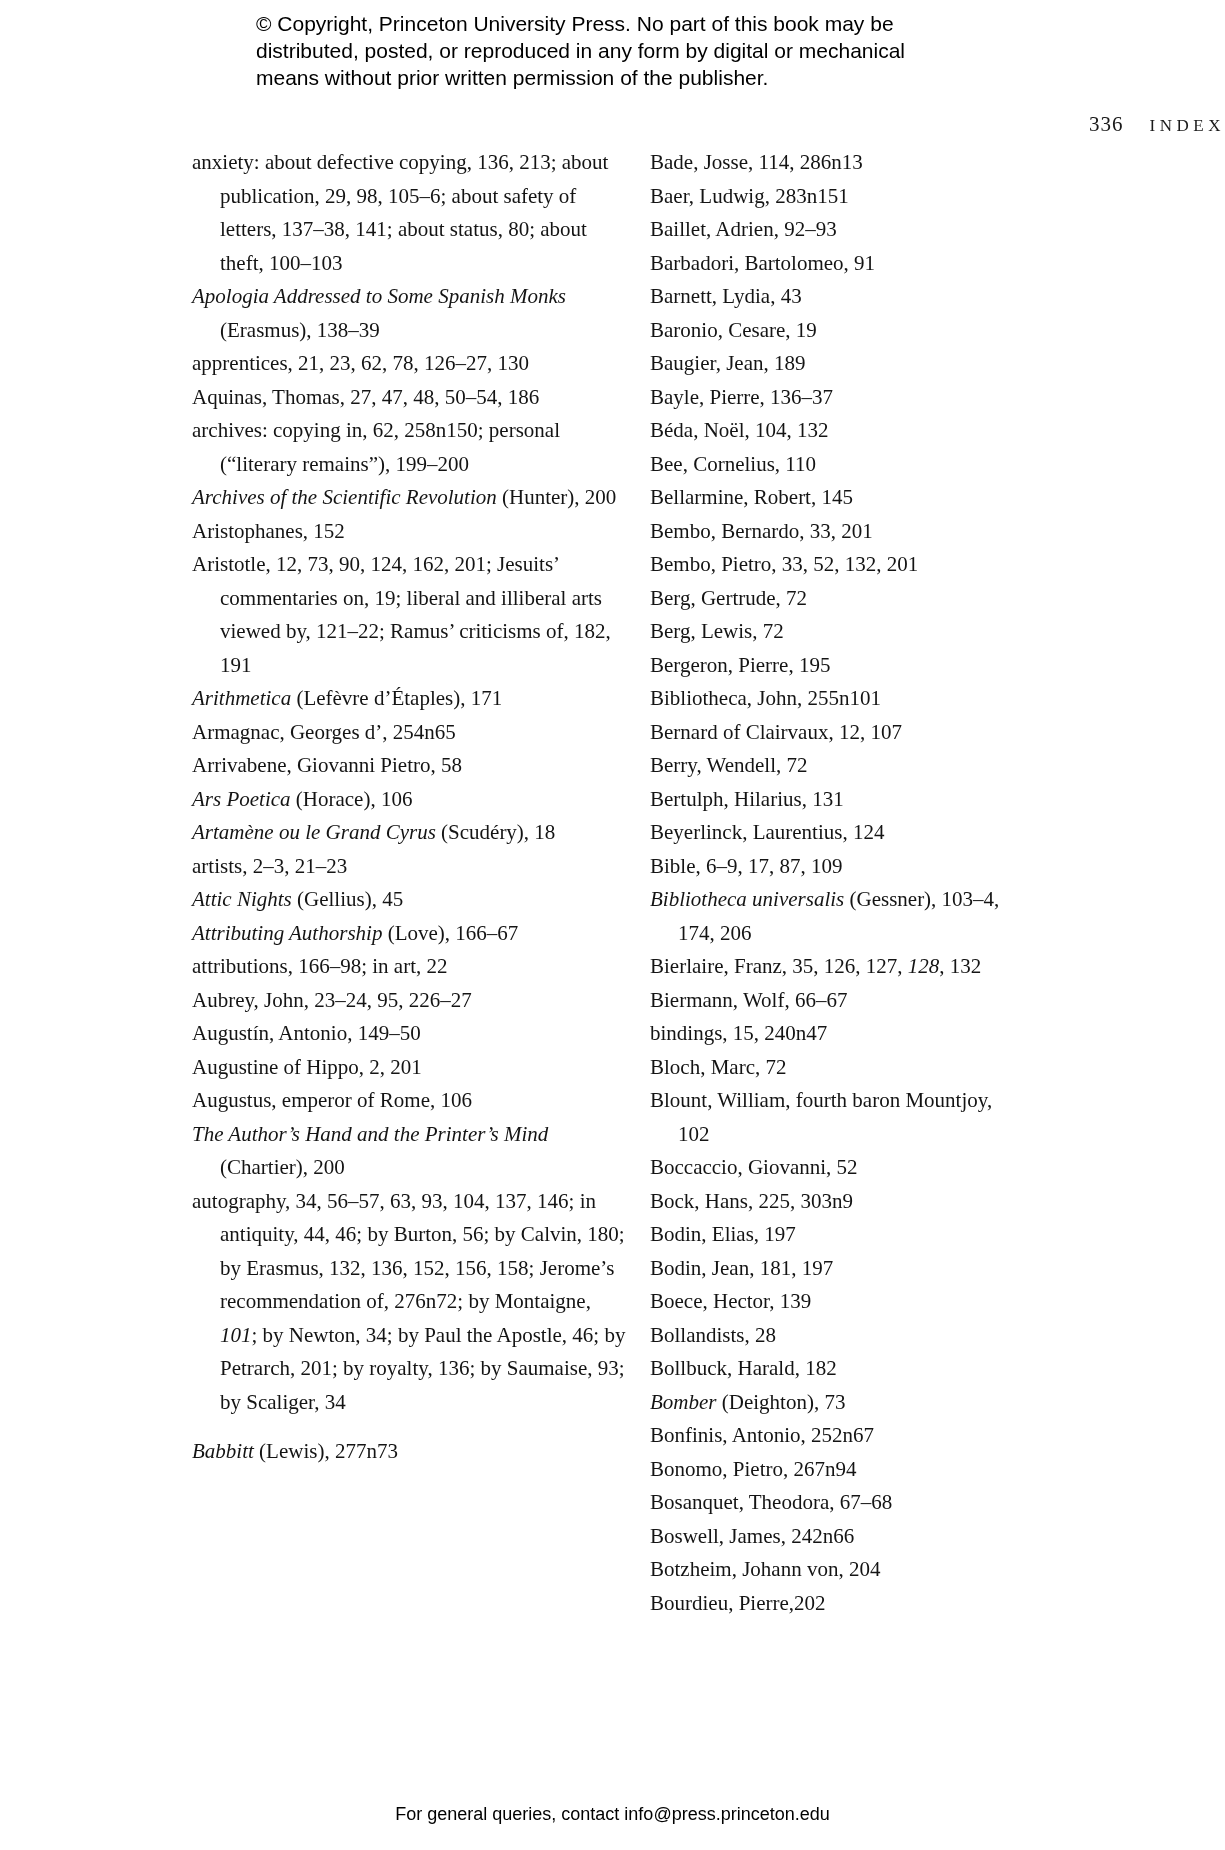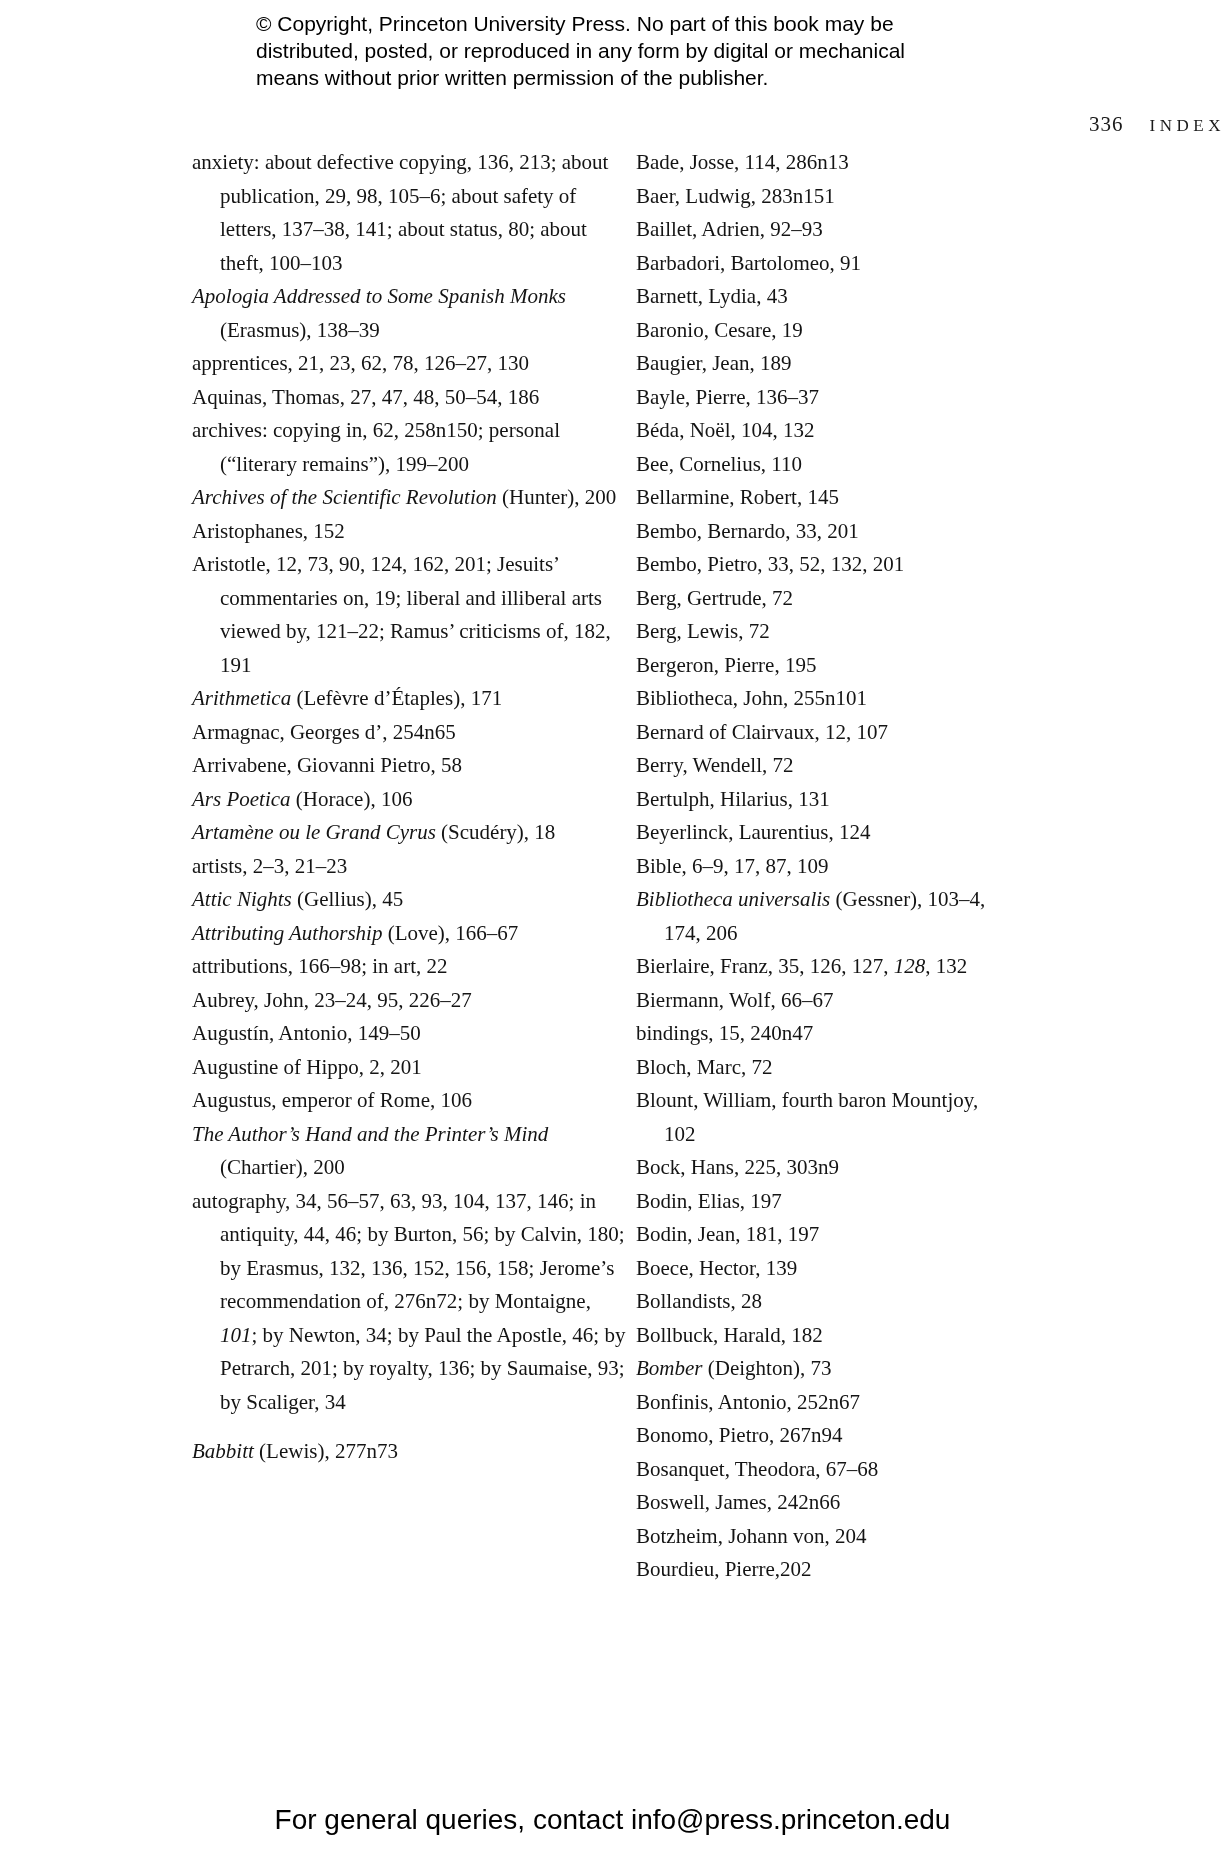--- a/index.html
+++ b/index.html
@@ -18,38 +18,38 @@
   .pagehead {
     position: absolute; top: 112px; left: 0; width: 1225px;
     text-align: right;
     font-family: "Liberation Serif", serif;
     color: #1a1a1a;
   }
   .pagenum { font-size: 21px; letter-spacing: 1px; }
   .sectitle { font-size: 17px; letter-spacing: 4.5px; margin-left: 26px; }
   .columns {
     position: absolute; top: 146px; left: 192px;
-    display: flex; gap: 4px;
+    display: flex; gap: 18px;
     font-family: "Liberation Serif", serif;
     font-size: 21px; line-height: 33.5px;
     color: #141414;
   }
   .col-left  { width: 440px; }
   .col-right { width: 378px; }
   .entry {
     margin: 0;
     padding-left: 28px; text-indent: -28px; 
   }
   .entry.gap { margin-top: 16px; }
   .entry i { font-style: italic; }
   .footer {
     position: absolute; top: 1804px; left: 0; width: 1225px;
     margin: 0; text-align: center;
     font-family: "Liberation Sans", sans-serif;
-    font-size: 28px; color: #000;
+    font-size: 18px; color: #000;
   }
 </style>
 </head>
 <body>
 
 <div class="page">
 
   <p class="copyright">© Copyright, Princeton University Press. No part of this book may be distributed, posted, or reproduced in any form by digital or mechanical means without prior written permission of the publisher.</p>
 
   <div class="pagehead">
@@ -105,20 +105,21 @@
         <p class="entry"><span>Berry, Wendell, 72</span></p>
         <p class="entry"><span>Bertulph, Hilarius, 131</span></p>
         <p class="entry"><span>Beyerlinck, Laurentius, 124</span></p>
         <p class="entry"><span>Bible, 6–9, 17, 87, 109</span></p>
         <p class="entry"><i>Bibliotheca universalis</i><span> (Gessner), 103–4, 174, 206</span></p>
         <p class="entry"><span>Bierlaire, Franz, 35, 126, 127, </span><i>128</i><span>, 132</span></p>
         <p class="entry"><span>Biermann, Wolf, 66–67</span></p>
         <p class="entry"><span>bindings, 15, 240n47</span></p>
         <p class="entry"><span>Bloch, Marc, 72</span></p>
         <p class="entry"><span>Blount, William, fourth baron Mountjoy, 102</span></p>
+        <p class="entry"><span>Boccaccio, Giovanni, 52</span></p>
         <p class="entry"><span>Bock, Hans, 225, 303n9</span></p>
         <p class="entry"><span>Bodin, Elias, 197</span></p>
         <p class="entry"><span>Bodin, Jean, 181, 197</span></p>
         <p class="entry"><span>Boece, Hector, 139</span></p>
         <p class="entry"><span>Bollandists, 28</span></p>
         <p class="entry"><span>Bollbuck, Harald, 182</span></p>
         <p class="entry"><i>Bomber</i><span> (Deighton), 73</span></p>
         <p class="entry"><span>Bonfinis, Antonio, 252n67</span></p>
         <p class="entry"><span>Bonomo, Pietro, 267n94</span></p>
         <p class="entry"><span>Bosanquet, Theodora, 67–68</span></p>

